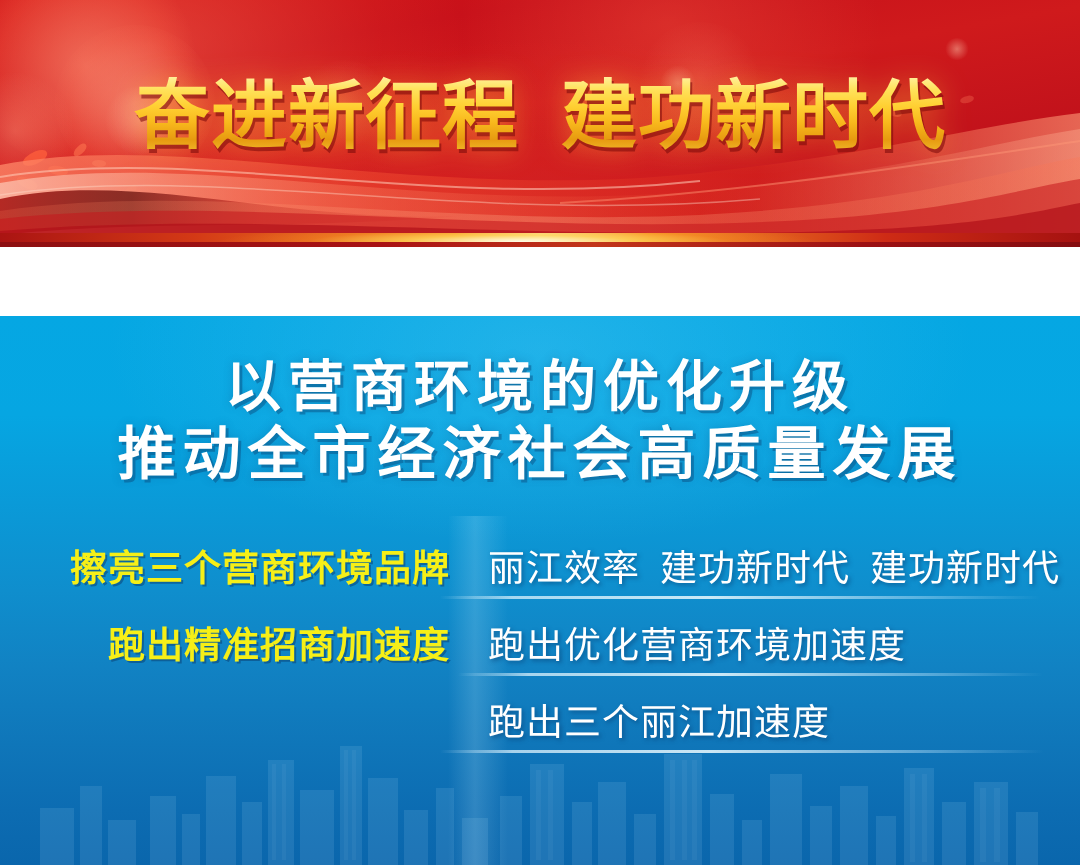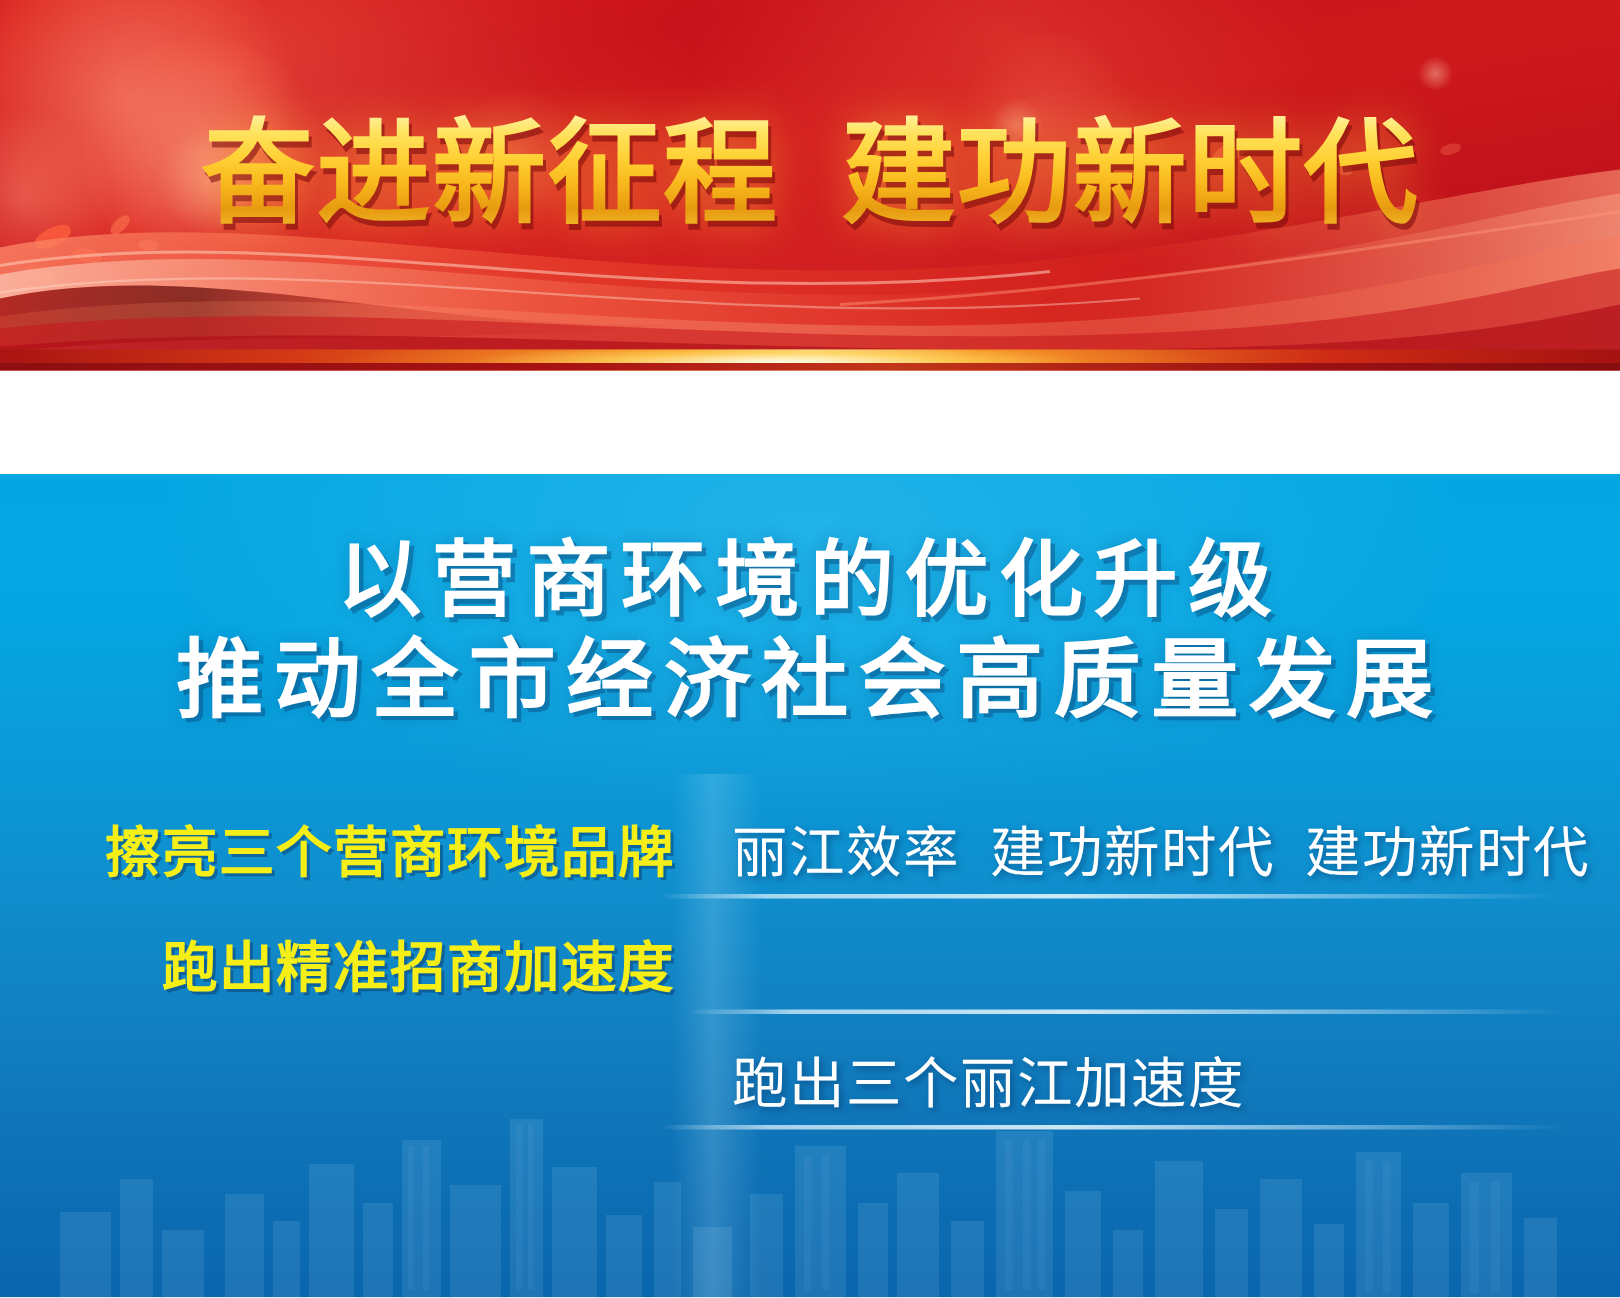--- a/index.html
+++ b/index.html
@@ -292,20 +292,21 @@
         <div class="row-inner">
           <div class="lead">擦亮三个营商环境品牌</div>
           <div class="detail"><span>丽江效率</span><span class="sp"></span><span>建功新时代</span><span class="sp"></span><span>建功新时代</span></div>
         </div>
         <div class="divider d1"></div>
       </div>
 
       <div class="row">
         <div class="row-inner">
           <div class="lead">跑出精准招商加速度</div>
+          <div class="detail">跑出优化营商环境加速度</div>
         </div>
         <div class="divider d2"></div>
       </div>
 
 
       <div class="row">
         <div class="row-inner">
           <div class="lead empty"></div>
           <div class="detail">跑出三个丽江加速度</div>
         </div>

